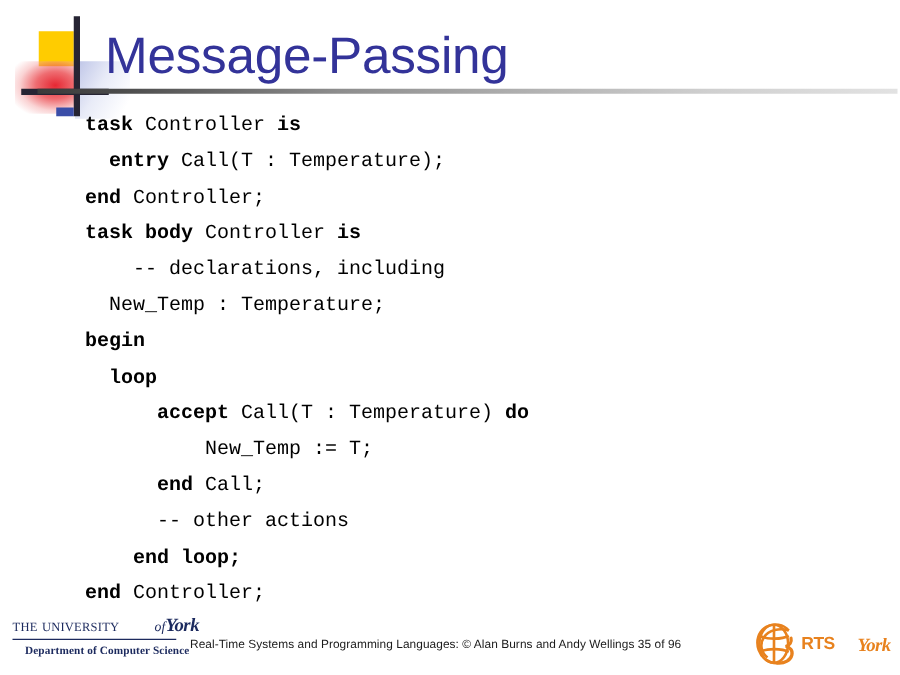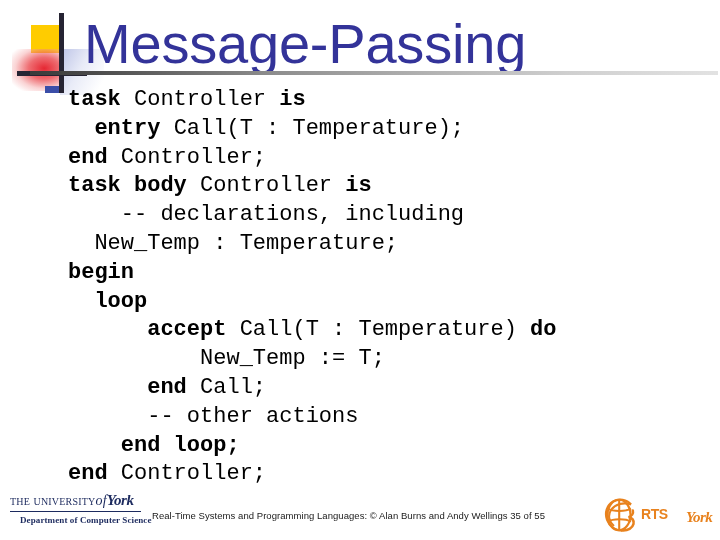--- a/index.html
+++ b/index.html
@@ -82,21 +82,21 @@
     width: 14px;
     height: 7px;
     background: #3b4ea8;
   }
 
   
   .title {
     position: absolute;
     left: 84px;
     top: 20px;
-    font-size: 56px;
+    font-size: 41px;
     line-height: 48px;
     font-weight: 400;
     color: #333399;
     letter-spacing: -0.2px;
     white-space: nowrap;
   }
   .title-rule {
     position: absolute;
     left: 30px;
     top: 71px;
@@ -105,21 +105,21 @@
     background: linear-gradient(to right, #3a3a3a 0%, #4a4a4a 9%, #8d8d8d 35%, #b2b2b2 58%, #cfcfcf 78%, #e2e2e2 100%);
   }
 
   
   .code {
     position: absolute;
     left: 68px;
     top: 86px;
     width: 640px;
     font-family: "Liberation Mono", "DejaVu Sans Mono", monospace;
-    font-size: 22px;
+    font-size: 16px;
     line-height: 28.8px;
     color: #000000;
     white-space: pre;
   }
   .code .ln {
     display: block;
     height: 28.8px;
     white-space: pre;
   }
   .code b {
@@ -159,21 +159,22 @@
     font-size: 13px;
     line-height: 15px;
     letter-spacing: 0.2px;
   }
   .uoy-line1 .small-caps {
     font-size: 10px;
   }
   .uoy-of {
     font-family: "Liberation Serif", serif;
     font-style: italic;
-    font-size: 14px;
+    font-size: 11px;
+    margin-left: 28px;
   }
   .uoy-york {
     font-family: "Liberation Serif", serif;
     font-style: italic;
     font-weight: 700;
     font-size: 15px;
     letter-spacing: -0.4px;
   }
   .uoy-rule {
     position: absolute;
@@ -253,21 +254,21 @@
   <div class="title-rule"></div>
 
   <div class="code" id="code-block"><span class="ln"><b>task </b><span class="idn">Controller </span><b>is</b></span><span class="ln"><span>  </span><b>entry </b><span class="idn">Call(T : Temperature);</span></span><span class="ln"><b>end </b><span class="idn">Controller;</span></span><span class="ln"><b>task body </b><span class="idn">Controller </span><b>is</b></span><span class="ln"><span>    </span><span class="idn">-- declarations, including</span></span><span class="ln"><span>  </span><span class="idn">New_Temp : Temperature;</span></span><span class="ln"><b>begin</b></span><span class="ln"><span>  </span><b>loop</b></span><span class="ln"><span>      </span><b>accept </b><span class="idn">Call(T : Temperature) </span><b>do</b></span><span class="ln"><span>          </span><span class="idn">New_Temp := T;</span></span><span class="ln"><span>      </span><b>end </b><span class="idn">Call;</span></span><span class="ln"><span>      </span><span class="idn">-- other actions</span></span><span class="ln"><span>    </span><b>end loop;</b></span><span class="ln"><b>end </b><span class="idn">Controller;</span></span></div>
 
   <div class="uoy-logo">
     <div class="uoy-line1"><span class="small-caps">THE</span><span>&nbsp;</span><span class="small-caps">UNIVERSITY</span><span class="uoy-of">of</span><span class="uoy-york">York</span></div>
     <div class="uoy-rule"></div>
     <div class="uoy-line2">Department of Computer Science</div>
   </div>
 
-  <div class="footer-note">Real-Time Systems and Programming Languages: © Alan Burns and Andy Wellings 35 of 55</div>
+  <div class="footer-note">Real-Time Systems and Programming Languages: © Alan Burns and Andy Wellings 35 of 96</div>
 
   <div class="rts-logo">
     <svg class="rts-globe" viewBox="0 0 40 40">
       <g fill="none" stroke="#e8821e" stroke-width="2.1">
         <path d="M31 9.5 C27 4.5 19 3 13 6.5 C6.5 10.3 4.5 18 7 25 C9.4 31.7 15.5 36 22 35.5"></path>
         <path d="M31 9.5 C24 7 15 9 11 15 C7.5 20.4 9 27 14 31"></path>
         <ellipse cx="19" cy="20" rx="11.5" ry="15.2"></ellipse>
         <path d="M7.6 13.6 C13 16.6 25.5 16.8 31 13.6"></path>
         <path d="M7.6 26.6 C13 23.6 25.5 23.4 31 26.6"></path>
         <path d="M19.2 4.9 L19.2 35.2"></path>

